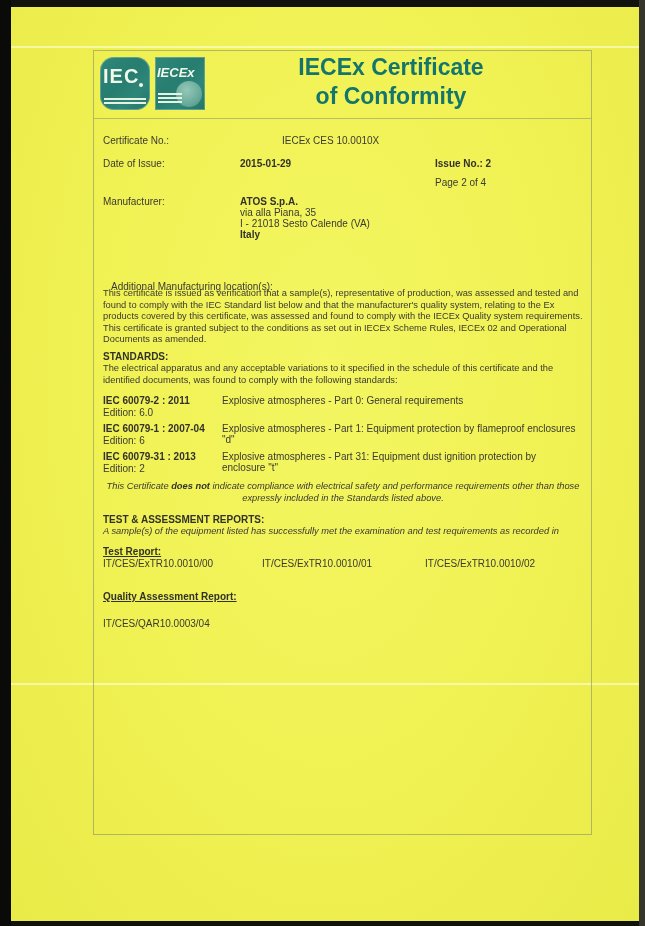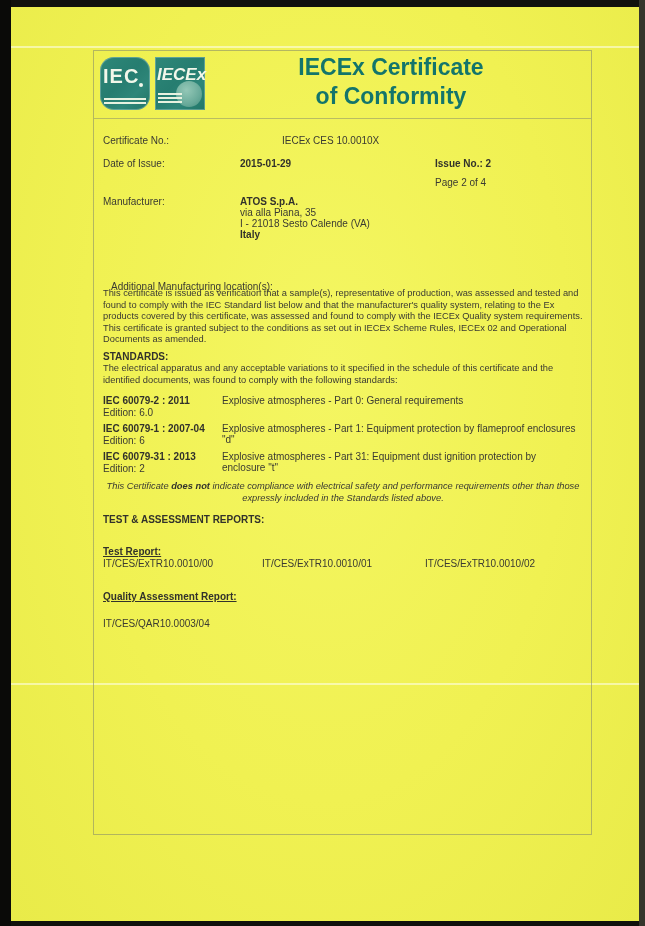--- a/index.html
+++ b/index.html
@@ -23,21 +23,21 @@
   .title{color:#13756b;font-weight:bold;font-size:23px;line-height:29px;text-align:center;}
   .logo{position:absolute;width:50px;height:53px;background:
         linear-gradient(135deg,#2e8879 0%, #267d70 45%, #2e8679 70%, #227668 100%);
         box-shadow:inset 0 0 0 1px rgba(255,255,255,0.25);}
   .logo .stripes{position:absolute;left:4px;bottom:6px;width:42px;}
   .logo .stripe{height:2px;background:#e8f2e0;margin-top:2px;}
   .iec-text{position:absolute;left:3px;top:8px;width:44px;color:#f2f7ea;font-weight:bold;
             font-size:20px;letter-spacing:1px;line-height:22px;}
   .iec-dot{position:absolute;right:7px;top:26px;width:4px;height:4px;border-radius:50%;background:#f2f7ea;}
   .iecex-text{position:absolute;left:2px;top:8px;width:46px;color:#f2f7ea;font-weight:bold;
-              font-style:italic;font-size:17px;letter-spacing:0px;}
+              font-style:italic;font-size:13px;letter-spacing:0px;}
   .globe{position:absolute;right:3px;bottom:3px;width:26px;height:26px;border-radius:50%;
          background:radial-gradient(circle at 40% 35%, #aed8c6 0%, #79b5a4 60%, #4f9684 100%);opacity:.8;}
   .iecex-stripes{position:absolute;left:3px;bottom:7px;width:24px;}
   .iecex-stripes .stripe{height:2px;background:#e8f2e0;margin-top:2px;}
   .std-row{position:absolute;left:92px;width:480px;}
   .std-code{position:absolute;left:0;top:0;width:118px;}
   .std-ed{position:absolute;left:0;top:12px;width:118px;}
   .std-desc{position:absolute;left:119px;top:0;width:360px;}
   .center{text-align:center;}
 </style>
@@ -117,20 +117,21 @@
       <div class="txt b std-code">IEC 60079-31 : 2013</div>
       <div class="txt std-ed">Edition: 2</div>
       <div class="txt std-desc wrap">Explosive atmospheres - Part 31: Equipment dust ignition protection by enclosure "t"</div>
     </div>
 
     <div class="abs txt small wrap i center" style="left:92px;top:474px;width:480px;">
       <span>This Certificate </span><span class="b">does not</span><span> indicate compliance with electrical safety and performance requirements other than those expressly included in the Standards listed above.</span>
     </div>
 
     <div class="abs txt b" style="left:92px;top:507px;">TEST &amp; ASSESSMENT REPORTS:</div>
+    <div class="abs txt small wrap i" style="left:92px;top:519px;width:480px;">A sample(s) of the equipment listed has successfully met the examination and test requirements as recorded in</div>
 
     <div class="abs txt b u" style="left:92px;top:539px;">Test Report:</div>
     <div class="abs txt" style="left:92px;top:551px;">IT/CES/ExTR10.0010/00</div>
     <div class="abs txt" style="left:251px;top:551px;">IT/CES/ExTR10.0010/01</div>
     <div class="abs txt" style="left:414px;top:551px;">IT/CES/ExTR10.0010/02</div>
 
     <div class="abs txt b u" style="left:92px;top:584px;">Quality Assessment Report:</div>
     <div class="abs txt" style="left:92px;top:611px;">IT/CES/QAR10.0003/04</div>
 
   </div>

